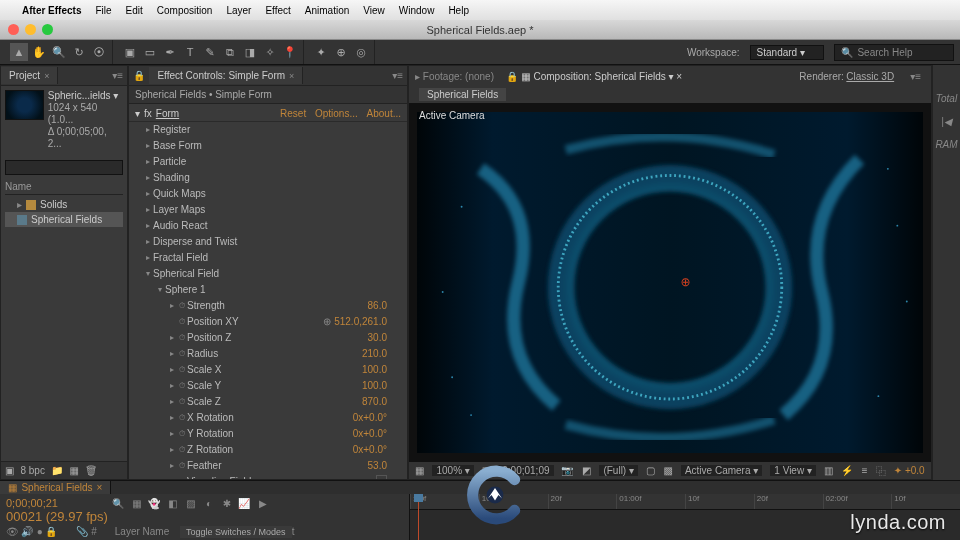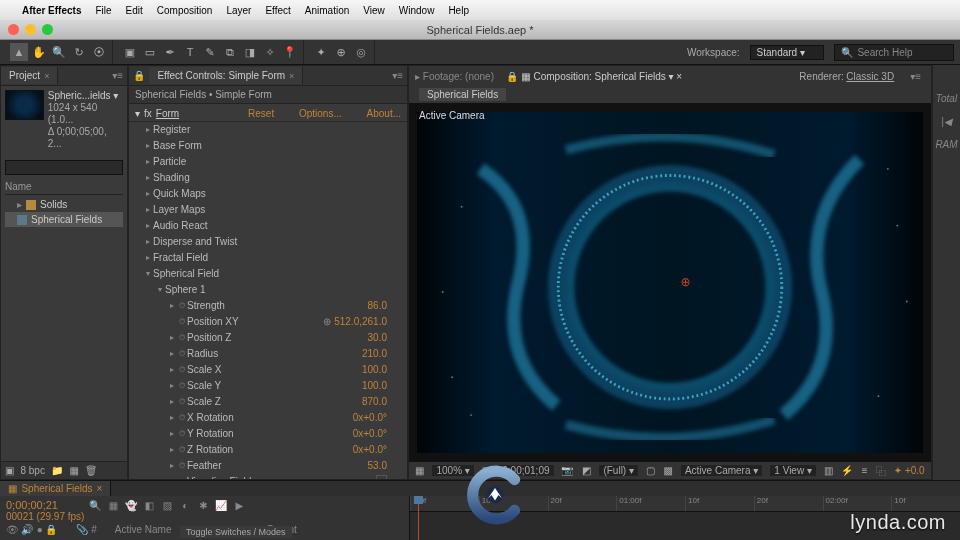--- a/index.html
+++ b/index.html
@@ -39,21 +39,21 @@
 .proj-item.sel { background:#555; }
 .folder-ic { background:#b58a3e; }
 .comp-ic { background:#5a7a8a; }
 .proj-foot { height:18px; border-top:1px solid #222; background:#333; display:flex; align-items:center; padding:0 4px; gap:6px; font-size:9px; color:#aaa; }
 .fx { width:280px; }
 .fx-crumb { padding:3px 6px; background:#333; color:#aaa; border-bottom:1px solid #222; }
 .fx-body { flex:1; overflow:auto; padding:2px 0; }
 .fx-plugin { padding:2px 6px; display:flex; align-items:center; gap:4px; border-bottom:1px solid #2a2a2a; }
 .fx-plugin .fxlbl { color:#ccc; text-decoration:underline; }
 .fx-plugin .lnk { color:#c0853a; margin-left:auto; }
-.fx-plugin .lnk span { margin-left:22px; }
+.fx-plugin .lnk span { margin-left:6px; }
 .prop { display:flex; align-items:center; padding:1px 0; line-height:14px; }
 .prop .tw { width:10px; text-align:center; color:#888; font-size:8px; }
 .prop .sw { width:10px; height:10px; display:inline-flex; align-items:center; justify-content:center; color:#888; font-size:8px; }
 .prop .nm { color:#bbb; }
 .prop .val { margin-left:auto; color:#c0853a; padding-right:20px; }
 .ind1{padding-left:14px;} .ind2{padding-left:26px;} .ind3{padding-left:38px;}
 .viewer { flex:1; display:flex; flex-direction:column; }
 .viewer-tabs { height:20px; background:#333; display:flex; align-items:center; padding:0 6px; gap:12px; }
 .viewer-tabs .vt { color:#888; }
 .viewer-tabs .vt.active { color:#ccc; }
@@ -68,21 +68,21 @@
 .viewer-foot { height:18px; background:#333; border-top:1px solid #111; display:flex; align-items:center; padding:0 6px; gap:8px; color:#aaa; font-size:9px; }
 .viewer-foot .sel { background:#222; padding:0 4px; }
 .right-strip { width:28px; background:#333; border-left:1px solid #222; display:flex; flex-direction:column; align-items:center; padding-top:28px; gap:12px; color:#888; font-size:8px; }
 .right-strip .vtab { writing-mode:horizontal-tb;font-style:italic; }
 .timeline { height:60px; background:#2e2e2e; border-top:1px solid #111; display:flex; flex-direction:column; }
 .tl-tabs { height:16px; display:flex; }
 .tl-tabs .tt { background:#3a3a3a; padding:1px 8px; color:#c0853a; border-right:1px solid #111; display:flex; align-items:center; gap:4px; }
 .tl-body { flex:1; display:flex; }
 .tl-left { width:410px; background:#333; border-right:1px solid #111; padding:2px 6px; }
 .tl-tc { color:#c0853a; font-size:11px; }
-.tl-fr { color:#c0853a; font-size:10px; }
+.tl-fr { color:#c0853a; font-size:13px; }
 .tl-icons { display:flex; gap:4px; margin-top:2px; color:#888; }
 .tl-icons span{ width:14px; text-align:center; }
 .tl-cols { display:flex; gap:18px; color:#888; font-size:9px; margin-top:2px; }
 .tl-right { flex:1; position:relative; background:#2a2a2a; }
 .tl-ruler { height:16px; background:#333; border-bottom:1px solid #111; display:flex; }
 .tl-ruler span { flex:1; color:#888; font-size:8px; border-left:1px solid #444; padding-left:2px; }
 .tl-play { position:absolute; left:8px; top:0; bottom:0; width:1px; background:#c04a2a; }
 .tl-play::before { content:""; position:absolute; top:0; left:-4px; width:9px; height:8px; background:#4a7aa0; }
 .tl-toggle { position:absolute; left:180px; bottom:2px; background:#3a3a3a; padding:1px 6px; color:#aaa; font-size:9px; }
 .watermark { position:absolute; right:14px; bottom:6px; color:#e8e8e8; font-size:20px; letter-spacing:.5px; text-shadow:0 1px 2px #000; }
@@ -420,21 +420,21 @@
           <span>▨</span>
           <span>◐</span>
           <span>✱</span>
           <span>📈</span>
           <span>▶</span>
         </div>
       </div>
       <div class="tl-cols">
         <span>👁 🔊 ● 🔒</span>
           <span>📎 #</span>
-        <span>Active Name</span>
+        <span>Layer Name</span>
         <span>✦✦＼ƒ▦◐●◑</span>
         <span>Parent</span>
       </div>
     </div>
     <div class="tl-right">
       <div class="tl-ruler">
         <span>:00f</span>
           <span>10f</span>
           <span>20f</span>
           <span>01:00f</span>

